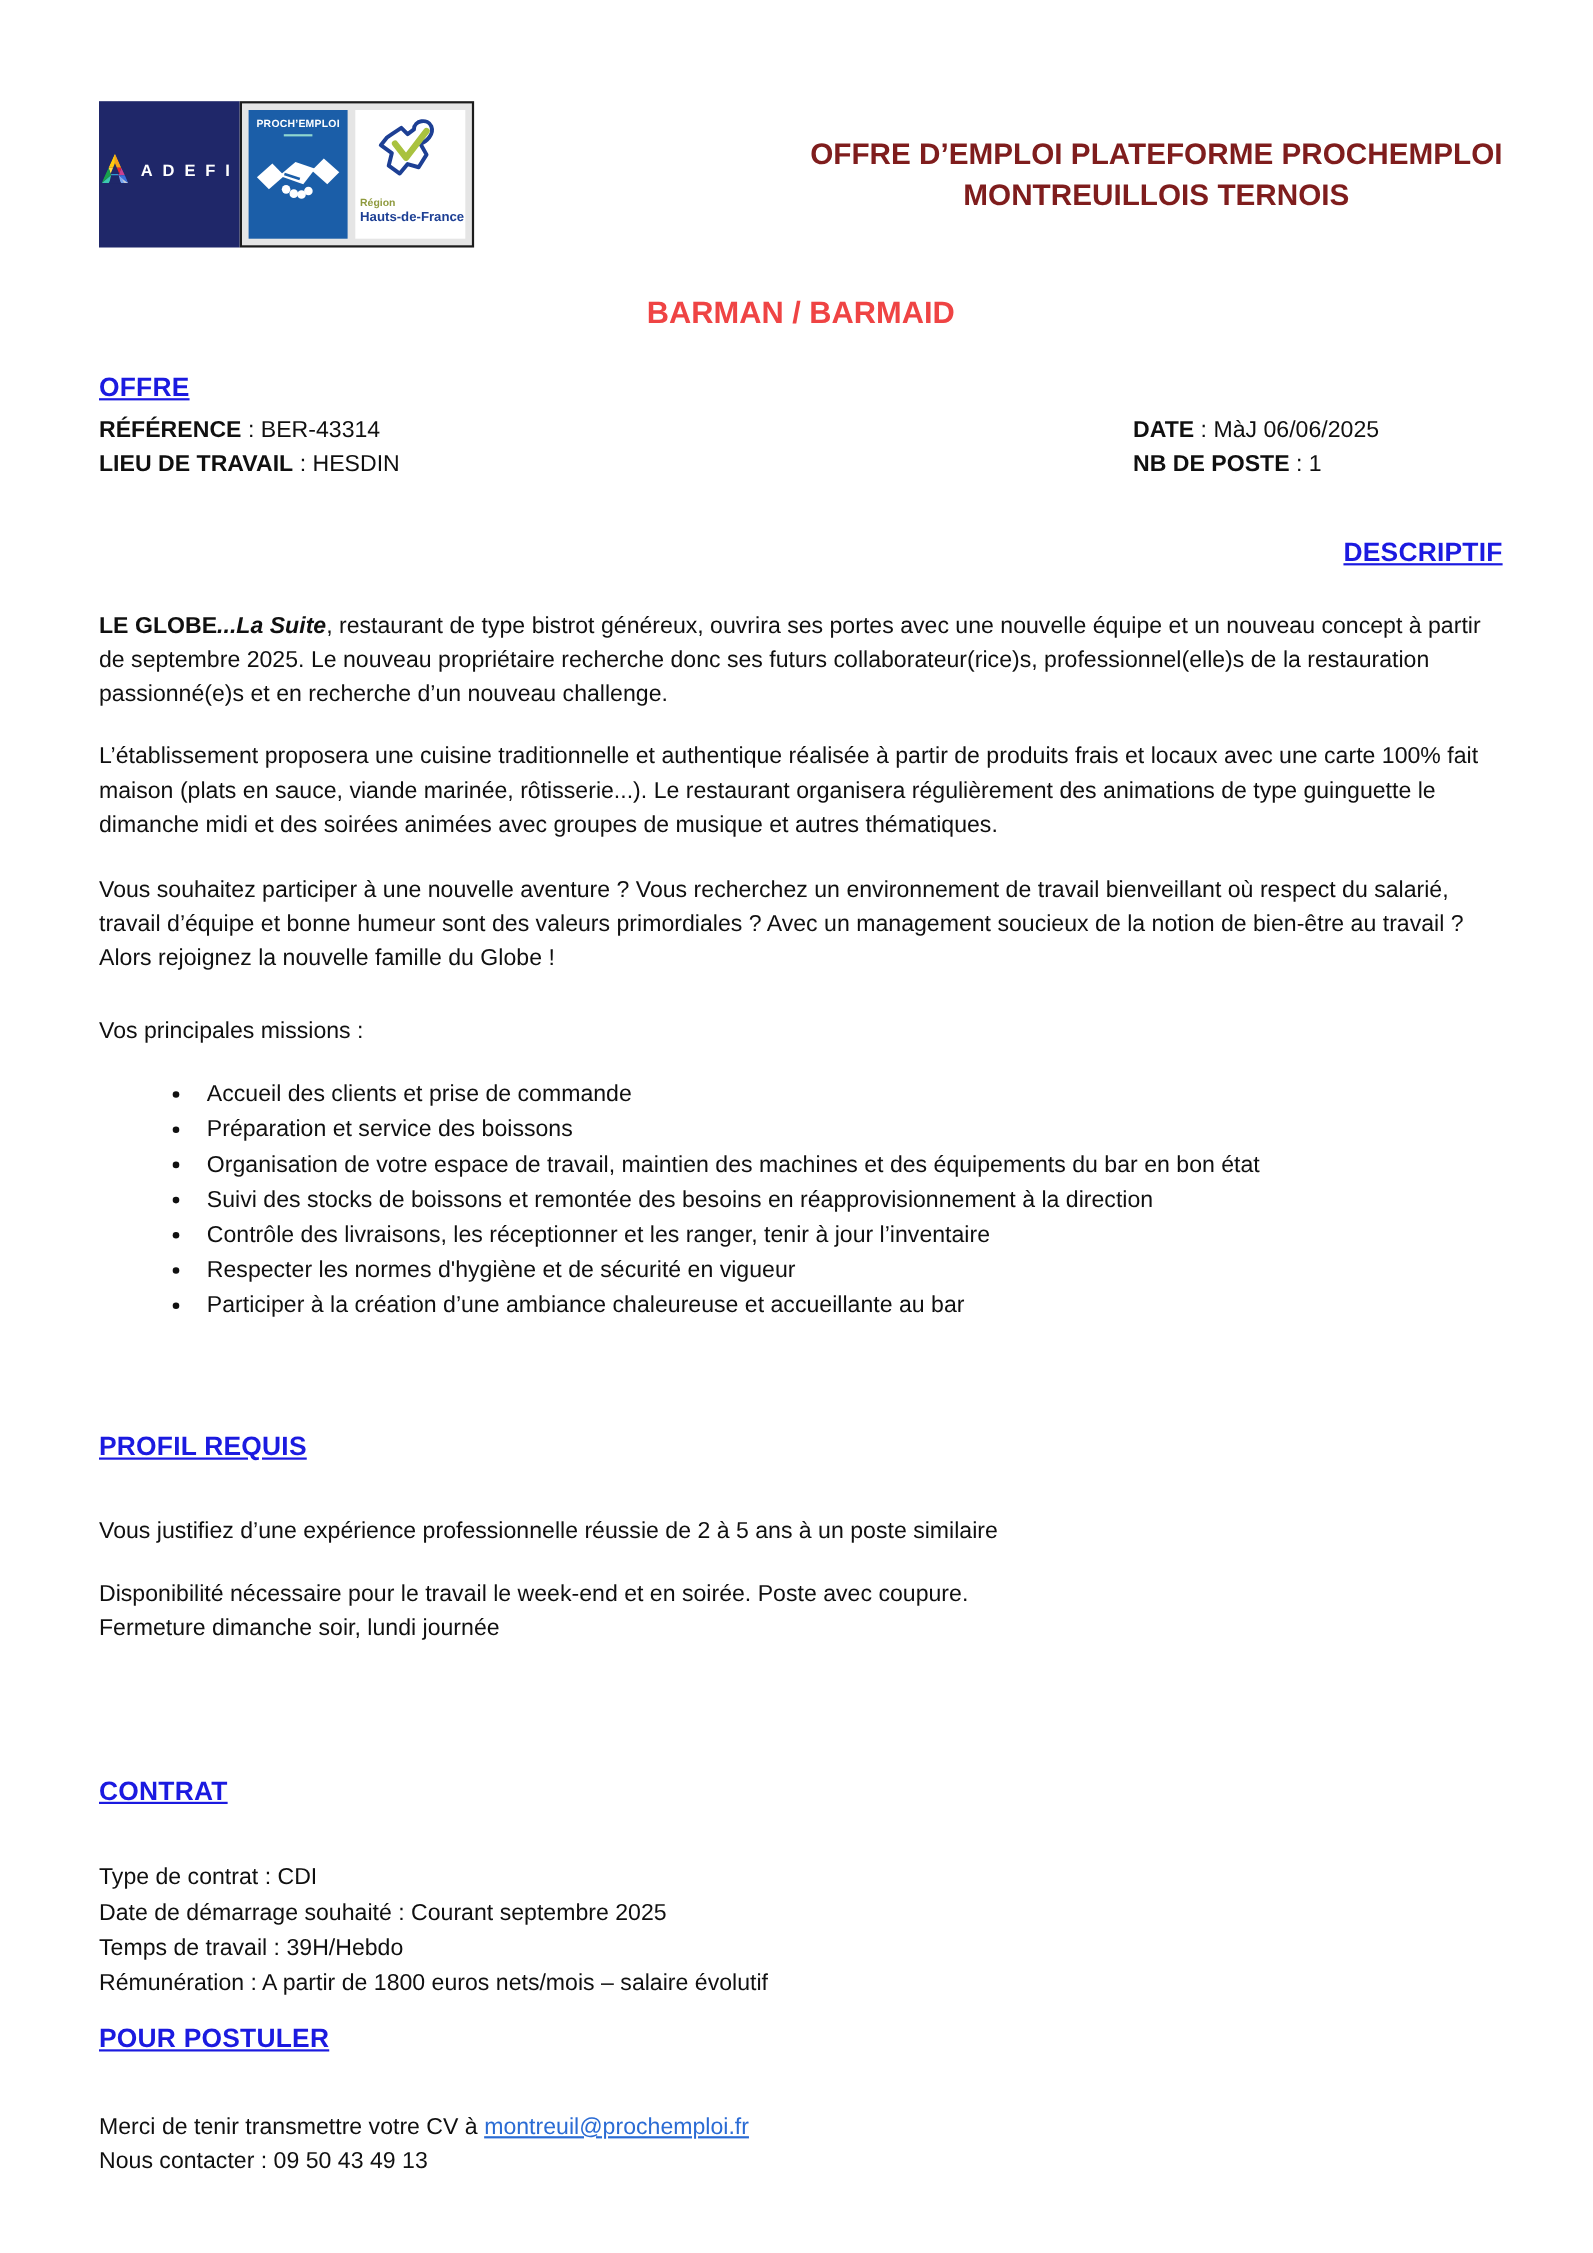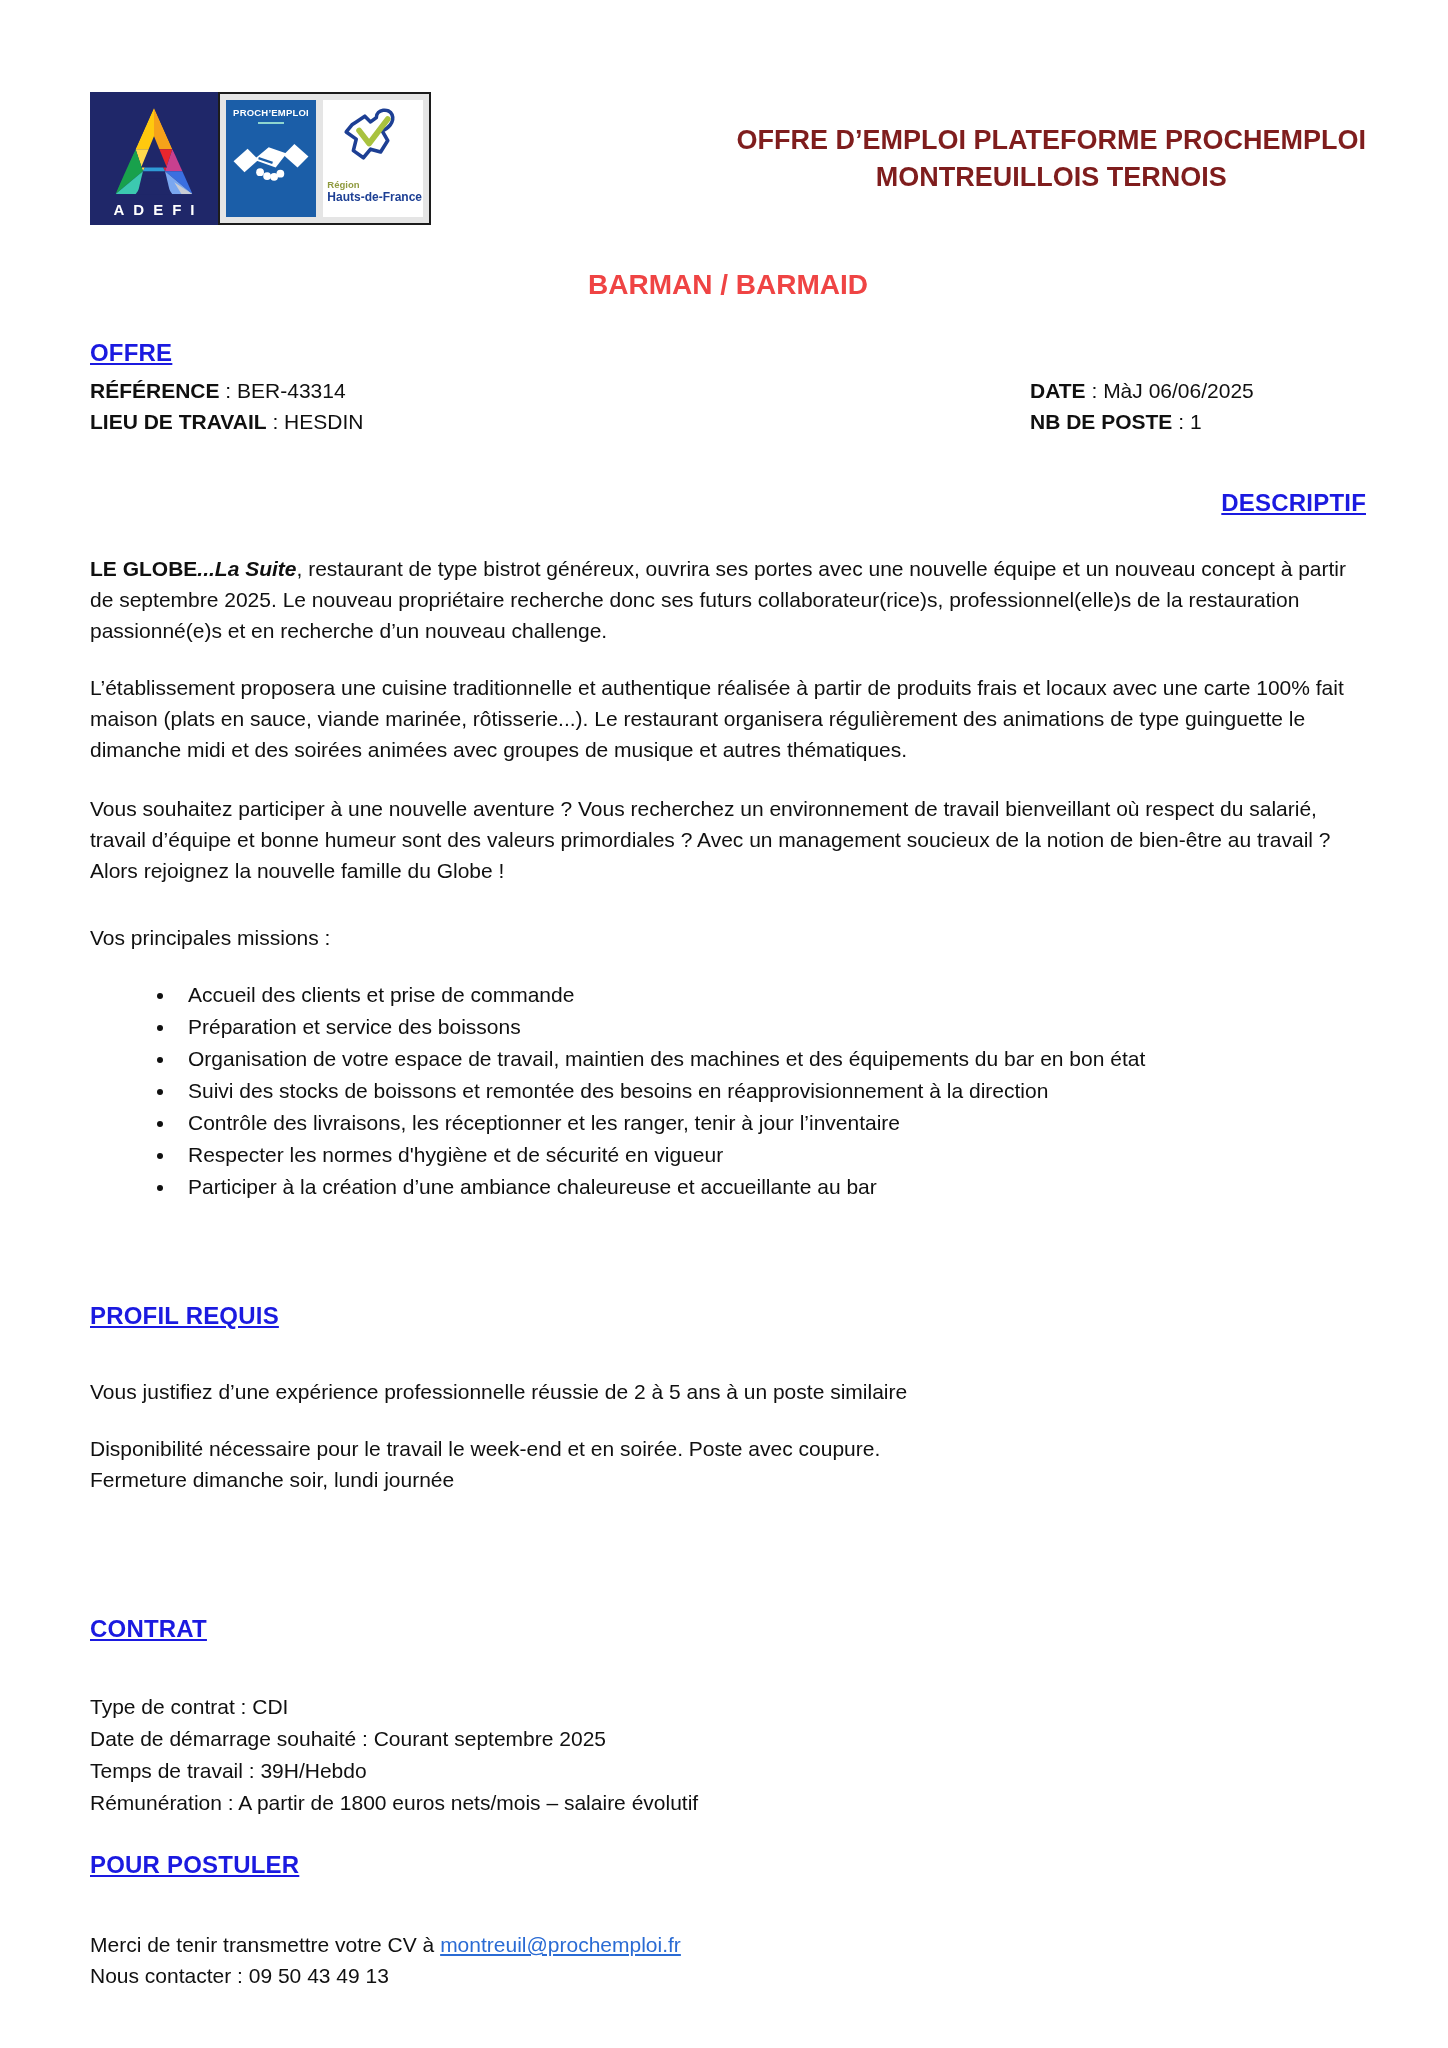--- a/index.html
+++ b/index.html
@@ -11,21 +11,21 @@
     box-sizing:border-box;
     padding:92px 82px 0 90px;
     font-family:"Liberation Sans", sans-serif;
     color:#101010;
     overflow:hidden;
   }
   
   .header-row{display:flex;justify-content:space-between;align-items:flex-start;}
   .logo-strip{display:flex;align-items:stretch;height:133px;}
   .adefi-tile{
-    width:128px;background:#1f2769;display:flex;flex-direction:column;
+    width:128px;background:#1f2769;display:flex;
     align-items:center;justify-content:flex-end;padding-bottom:7px;
   }
   .adefi-tile svg{display:block;margin-bottom:4px;}
   .adefi-text{color:#ffffff;font-weight:bold;font-size:15px;letter-spacing:9px;margin-left:9px;}
   .partner-box{
     border:2px solid #1c1c1c;background:#e5e5e5;display:flex;align-items:center;
     padding:6px;gap:7px;box-sizing:border-box;
   }
   .proch-tile{
     width:90px;height:117px;background:#1b5ea8;display:flex;flex-direction:column;
@@ -62,21 +62,21 @@
   .p2{margin-top:26px;}
   .p3{margin-top:28px;}
   .missions-intro{margin-top:36px;}
   .missions-list{margin:26px 0 0 0;padding-left:86px;font-size:21px;line-height:31px;}
   .missions-list li{padding-left:12px;margin:1px 0;}
   .h-profil{margin-top:100px;}
   .profil-p1{margin-top:46px;}
   .profil-p2{margin-top:26px;}
   .h-contrat{margin-top:120px;}
   .contrat-lines{margin-top:48px;font-size:21px;line-height:32px;}
-  .h-postuler{margin-top:32px;}
+  .h-postuler{margin-top:21px;}
   .cv-line{margin-top:50px;}
   .email-link{color:#2a6bd4;text-decoration:underline;cursor:pointer;}
   .bold{font-weight:bold;}
   .bold-italic{font-weight:bold;font-style:italic;}
 </style>
 </head>
 <body>
 
 <div class="page">
 

